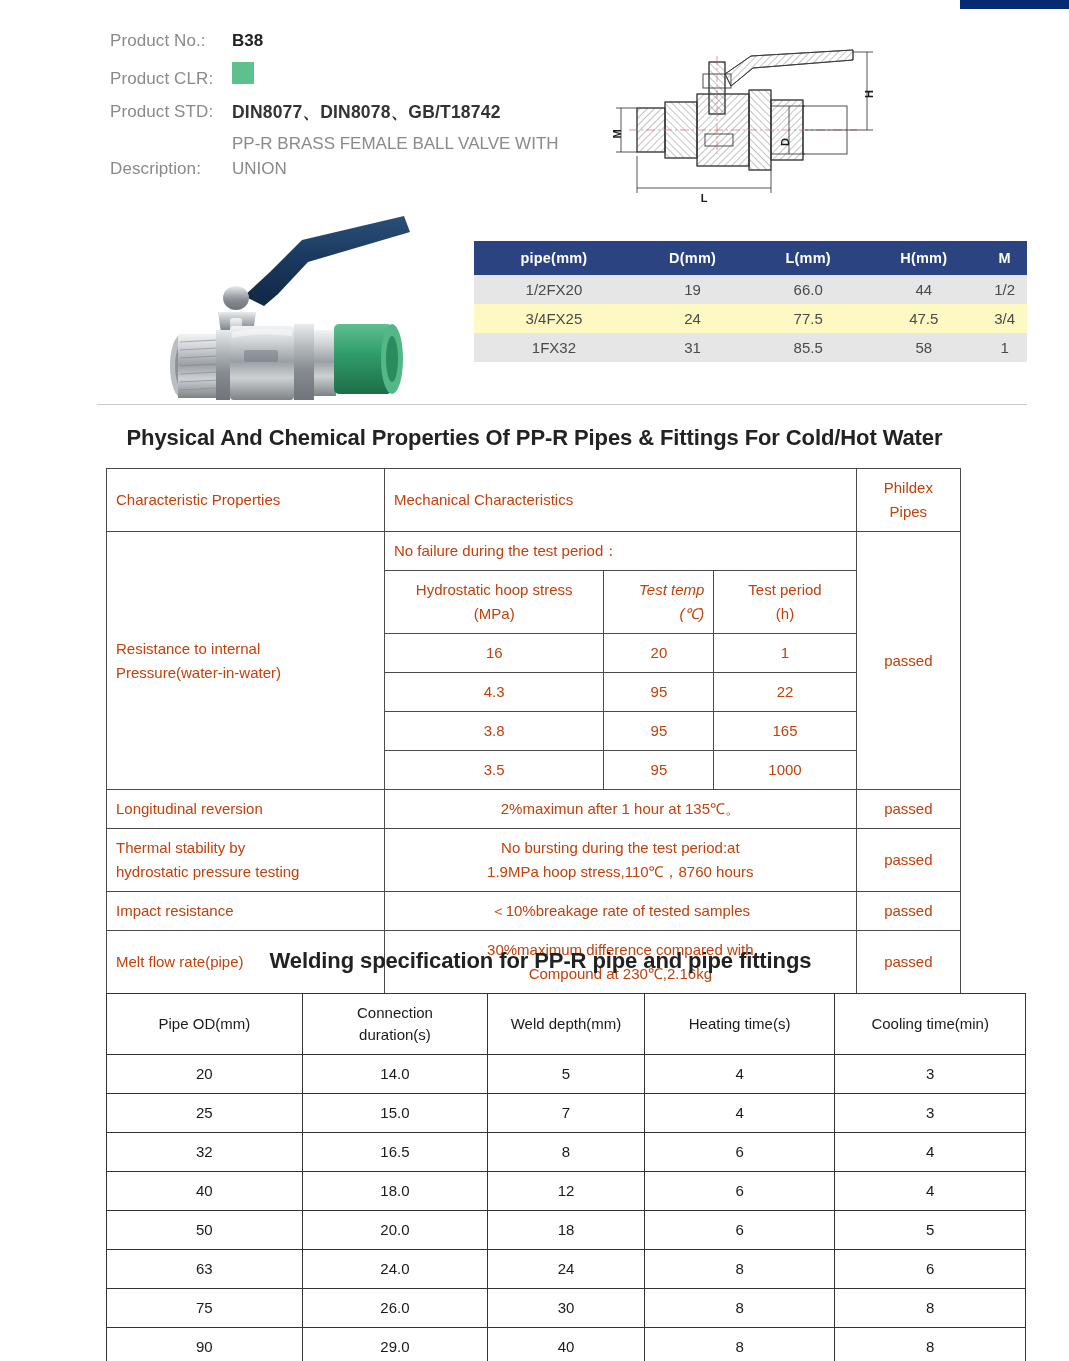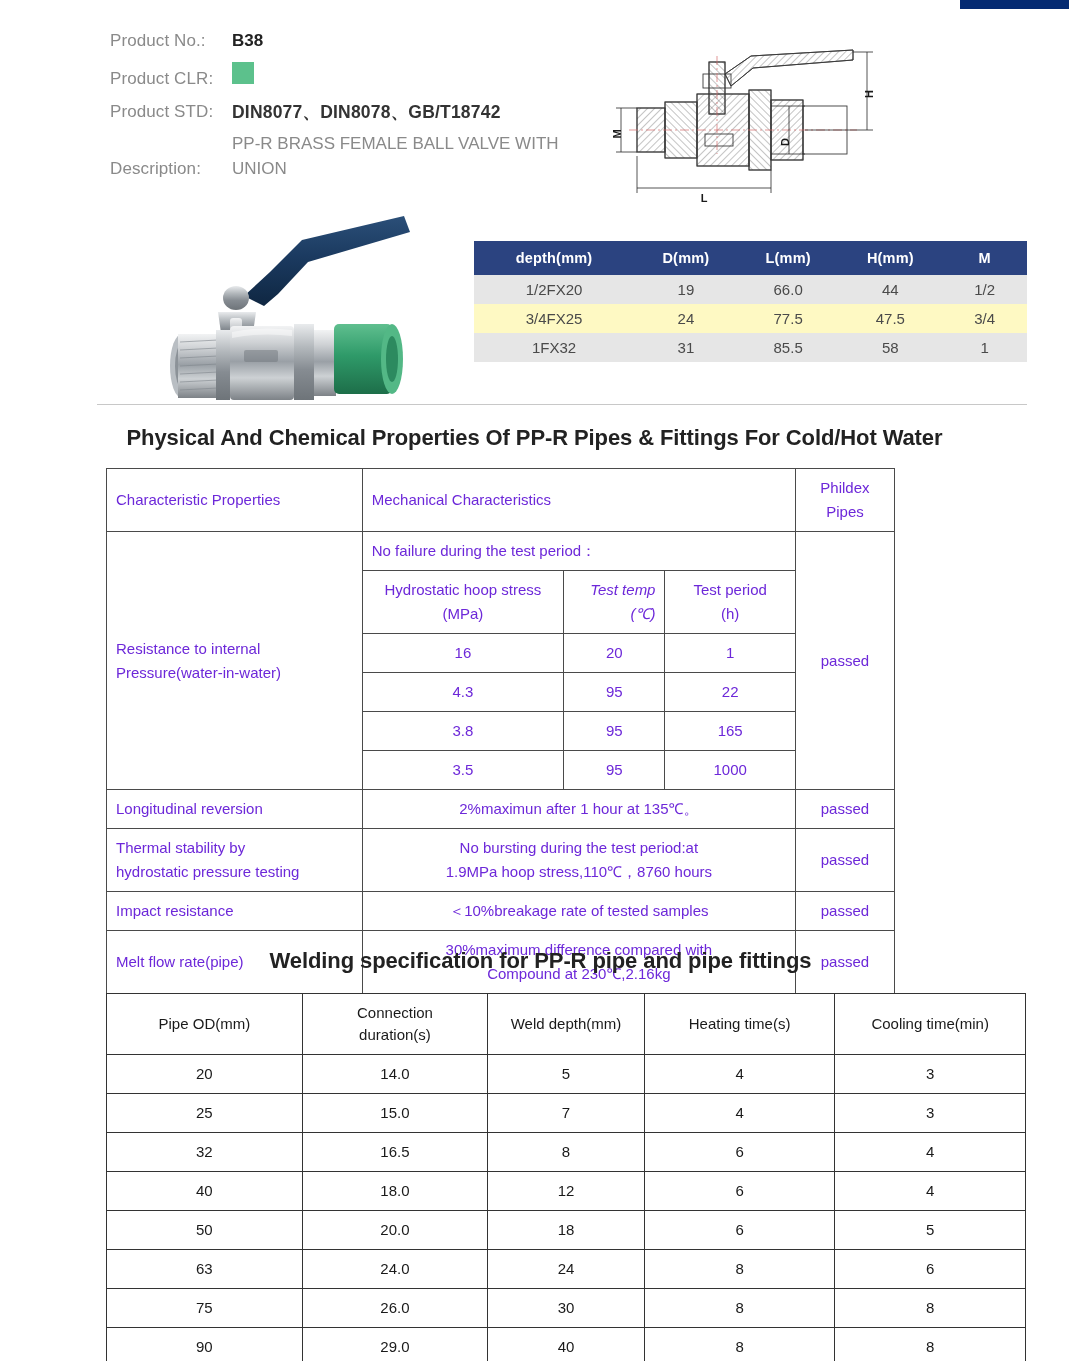--- a/index.html
+++ b/index.html
@@ -118,21 +118,21 @@
     background: #2b4380;
     color: #ffffff;
     font-weight: bold;
     font-size: 14.5px;
     padding: 9px 4px;
     text-align: center;
     letter-spacing: 0.2px;
   }
   table.dim-table td {
     text-align: center;
-    padding: 6px 12px;
+    padding: 6px 0;
     font-size: 15px;
     color: #4a4a4a;
   }
   table.dim-table tr.odd td { background: #e6e6e6; }
   table.dim-table tr.even td { background: #fef9c3; }
 
   
   .divider {
     position: absolute;
     left: 97px;
@@ -157,23 +157,23 @@
 
   
   .props-wrap {
     position: absolute;
     left: 106px;
     top: 468px;
     width: 857px;
   }
   table.props {
     border-collapse: collapse;
-    width: 789px;
+    width: 855px;
     font-size: 15px;
-    color: #6d28d9;
+    color: #c2410c;
   }
   table.props td {
     border: 1px solid #4a4a4a;
     padding: 7px 9px;
     vertical-align: middle;
     line-height: 24px;
   }
   .p-left   { width: 281px; }
   .p-right  { width: 105px; text-align: center; }
   .c-center { text-align: center; }
@@ -369,21 +369,21 @@
       <ellipse cx="240" cy="159" rx="6" ry="23" fill="#2c8a5f"></ellipse>
 
       <path d="M80 132 Q110 126 140 130 L140 136 Q110 132 80 138 Z" fill="#ffffff" opacity="0.45"></path>
     </svg>
   </div>
 
   <div class="dim-table-wrap">
     <table class="dim-table">
       <thead>
         <tr>
-          <th>depth(mm)</th>
+          <th>pipe(mm)</th>
           <th>D(mm)</th>
           <th>L(mm)</th>
           <th>H(mm)</th>
           <th>M</th>
         </tr>
       </thead>
       <tbody>
         <tr class="odd">
           <td>1/2FX20</td>
           <td>19</td>

